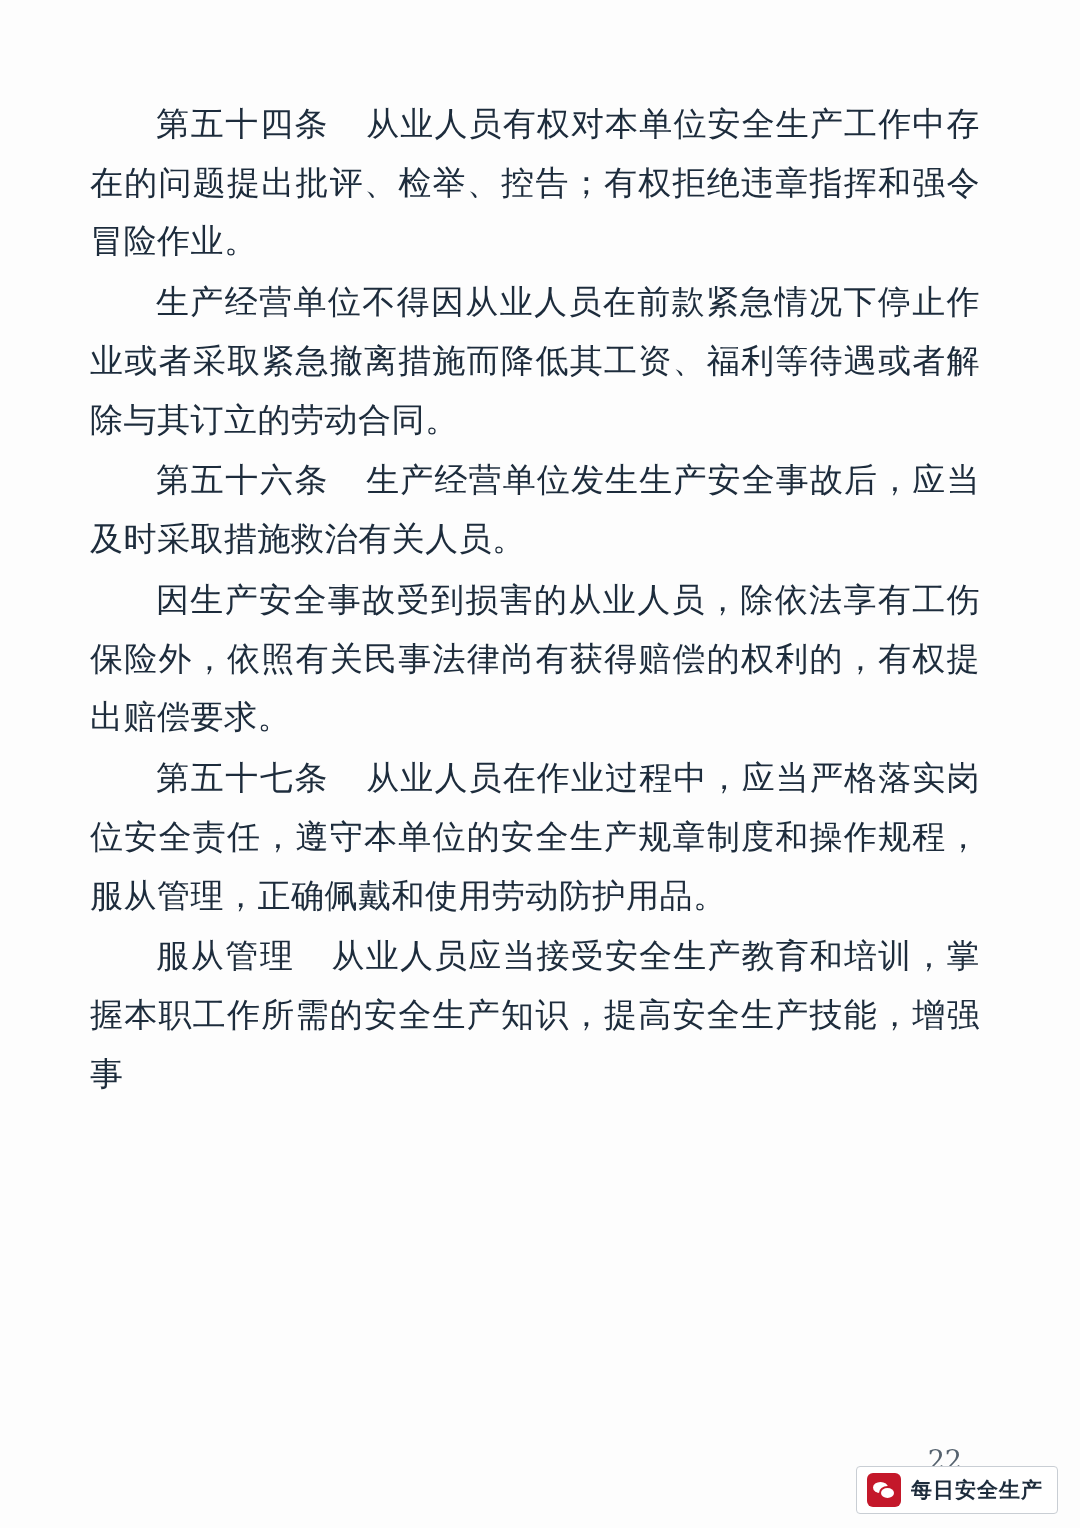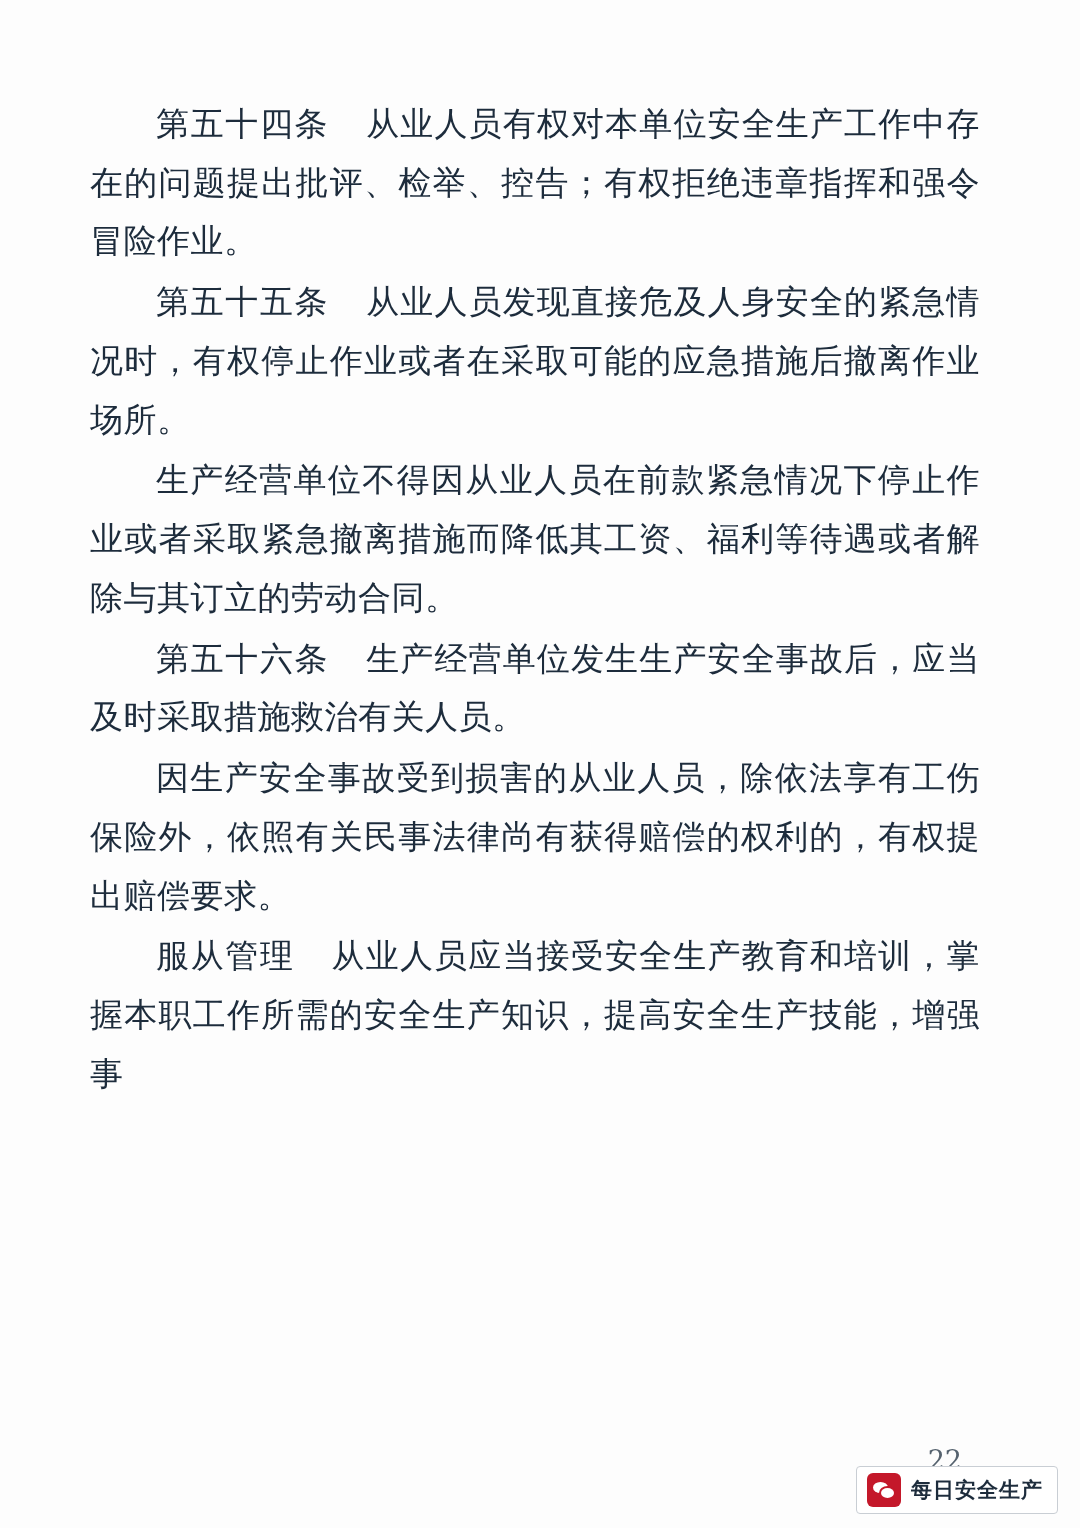--- a/index.html
+++ b/index.html
@@ -112,36 +112,36 @@
 <body>
 
 <div class="page">
   <div class="doc-body">
 
     <p class="para">
       <span class="article-no">第五十四条</span><span class="article-gap"></span><span>从业人员有权对本单位安全生产工作中存在的问题提出批评、检举、控告；有权拒绝违章指挥和强令冒险作业。</span>
     </p>
 
 
-    <p class="para">
-      <span class="article-no">第五十五条</span><span class="article-gap"></span><span>从业人员发现直接危及人身安全的紧急情况时，有权停止作业或者在采取可能的应急措施后撤离作业场所。</span>
-    </p>
 
     <p class="para">
       <span>生产经营单位不得因从业人员在前款紧急情况下停止作业或者采取紧急撤离措施而降低其工资、福利等待遇或者解除与其订立的劳动合同。</span>
     </p>
 
     <p class="para">
       <span class="article-no">第五十六条</span><span class="article-gap"></span><span>生产经营单位发生生产安全事故后，应当及时采取措施救治有关人员。</span>
     </p>
 
     <p class="para">
       <span>因生产安全事故受到损害的从业人员，除依法享有工伤保险外，依照有关民事法律尚有获得赔偿的权利的，有权提出赔偿要求。</span>
     </p>
 
+    <p class="para">
+      <span class="article-no">第五十七条</span><span class="article-gap"></span><span>从业人员在作业过程中，应当严格落实岗位安全责任，遵守本单位的安全生产规章制度和操作规程，服从管理，正确佩戴和使用劳动防护用品。</span>
+    </p>
 
     <p class="para">
       <span class="article-no">服从管理</span><span class="article-gap"></span><span>从业人员应当接受安全生产教育和培训，掌握本职工作所需的安全生产知识，提高安全生产技能，增强事</span>
     </p>
 
   </div>
 </div>
 
 <div class="footer">
   <div class="page-number">22</div>

